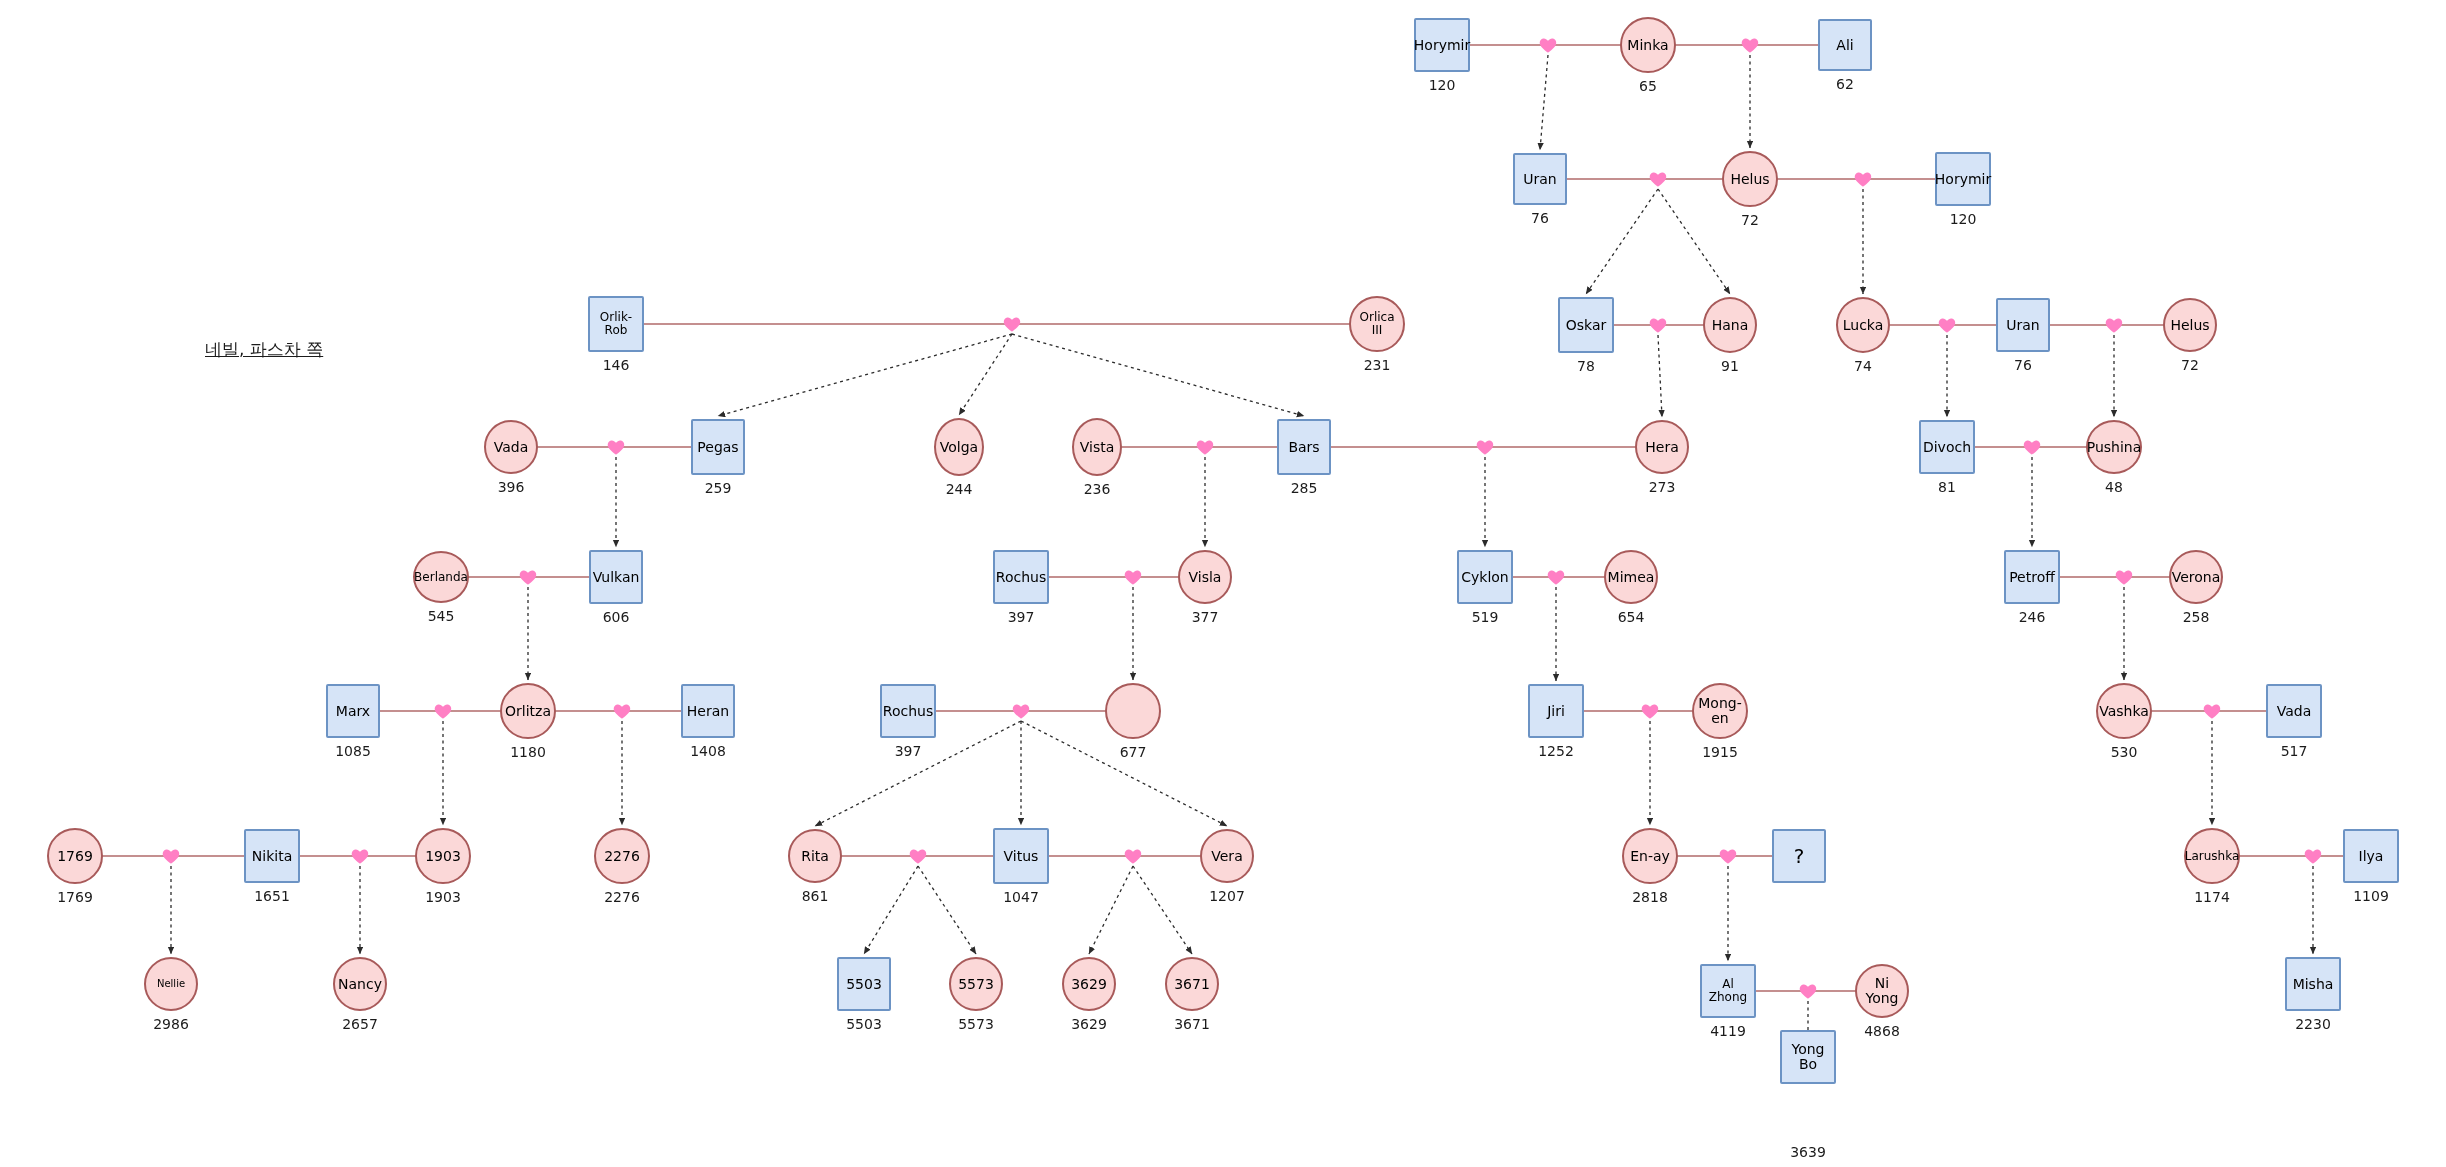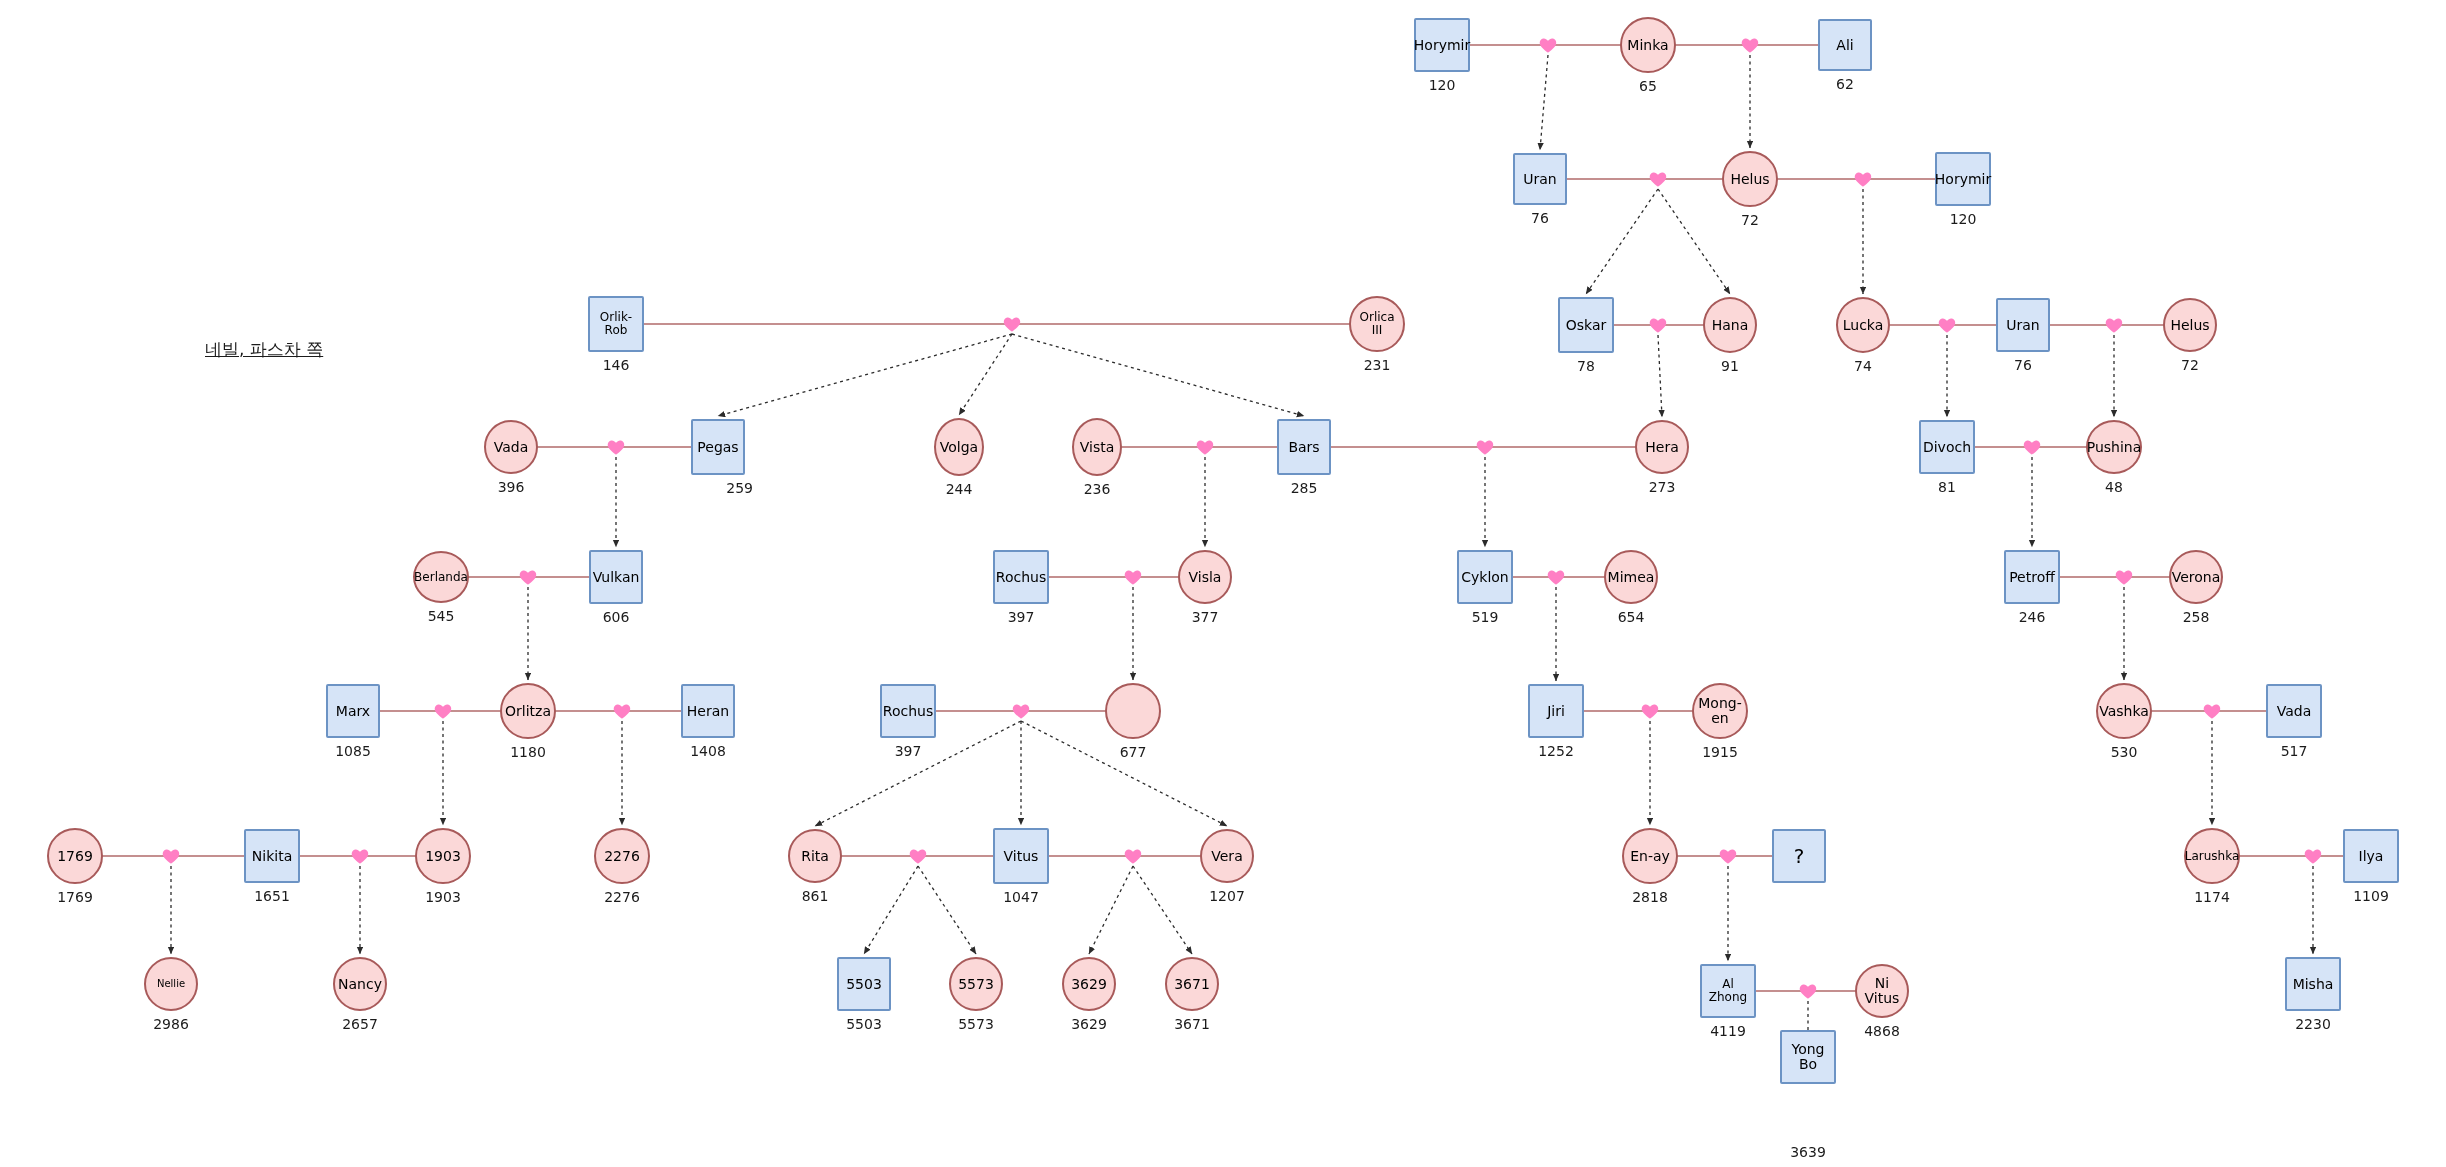--- a/index.html
+++ b/index.html
@@ -155,21 +155,21 @@
         <span class="nm" style="font-size: 14px;">Helus</span>
       </div>
       <div class="node-label" style="left: 2130px; top: 357px; width: 120px;">72</div>
       <div class="node female" style="left: 484px; top: 420px; width: 54px; height: 54px;">
         <span class="nm" style="font-size: 14px;">Vada</span>
       </div>
       <div class="node-label" style="left: 451px; top: 479px; width: 120px;">396</div>
       <div class="node male" style="left: 691px; top: 419px; width: 54px; height: 56px;">
         <span class="nm" style="font-size: 14px;">Pegas</span>
       </div>
-      <div class="node-label" style="left: 633px; top: 480px; width: 120px; text-align: right;">259</div>
+      <div class="node-label" style="left: 658px; top: 480px; width: 120px;">259</div>
       <div class="node female" style="left: 934px; top: 418px; width: 50px; height: 58px;">
         <span class="nm" style="font-size: 14px;">Volga</span>
       </div>
       <div class="node-label" style="left: 899px; top: 481px; width: 120px;">244</div>
       <div class="node female" style="left: 1072px; top: 418px; width: 50px; height: 58px;">
         <span class="nm" style="font-size: 14px;">Vista</span>
       </div>
       <div class="node-label" style="left: 1037px; top: 481px; width: 120px;">236</div>
       <div class="node male" style="left: 1277px; top: 419px; width: 54px; height: 56px;">
         <span class="nm" style="font-size: 14px;">Bars</span>
@@ -320,21 +320,21 @@
       <div class="node-label" style="left: 1029px; top: 1016px; width: 120px;">3629</div>
       <div class="node female" style="left: 1165px; top: 957px; width: 54px; height: 54px;">
         <span class="nm" style="font-size: 14px;">3671</span>
       </div>
       <div class="node-label" style="left: 1132px; top: 1016px; width: 120px;">3671</div>
       <div class="node male" style="left: 1700px; top: 964px; width: 56px; height: 54px;">
         <span class="nm" style="font-size: 12px;">Al Zhong</span>
       </div>
       <div class="node-label" style="left: 1668px; top: 1023px; width: 120px;">4119</div>
       <div class="node female" style="left: 1855px; top: 964px; width: 54px; height: 54px;">
-        <span class="nm" style="font-size: 14px;">Ni Vitus</span>
+        <span class="nm" style="font-size: 14px;">Ni Yong</span>
       </div>
       <div class="node-label" style="left: 1822px; top: 1023px; width: 120px;">4868</div>
       <div class="node male" style="left: 2285px; top: 957px; width: 56px; height: 54px;">
         <span class="nm" style="font-size: 14px;">Misha</span>
       </div>
       <div class="node-label" style="left: 2253px; top: 1016px; width: 120px;">2230</div>
       <div class="node male" style="left: 1780px; top: 1030px; width: 56px; height: 54px;">
         <span class="nm" style="font-size: 14px;">Yong Bo</span>
       </div>
       <div class="node-label" style="left: 1748px; top: 1144px; width: 120px;">3639</div>

